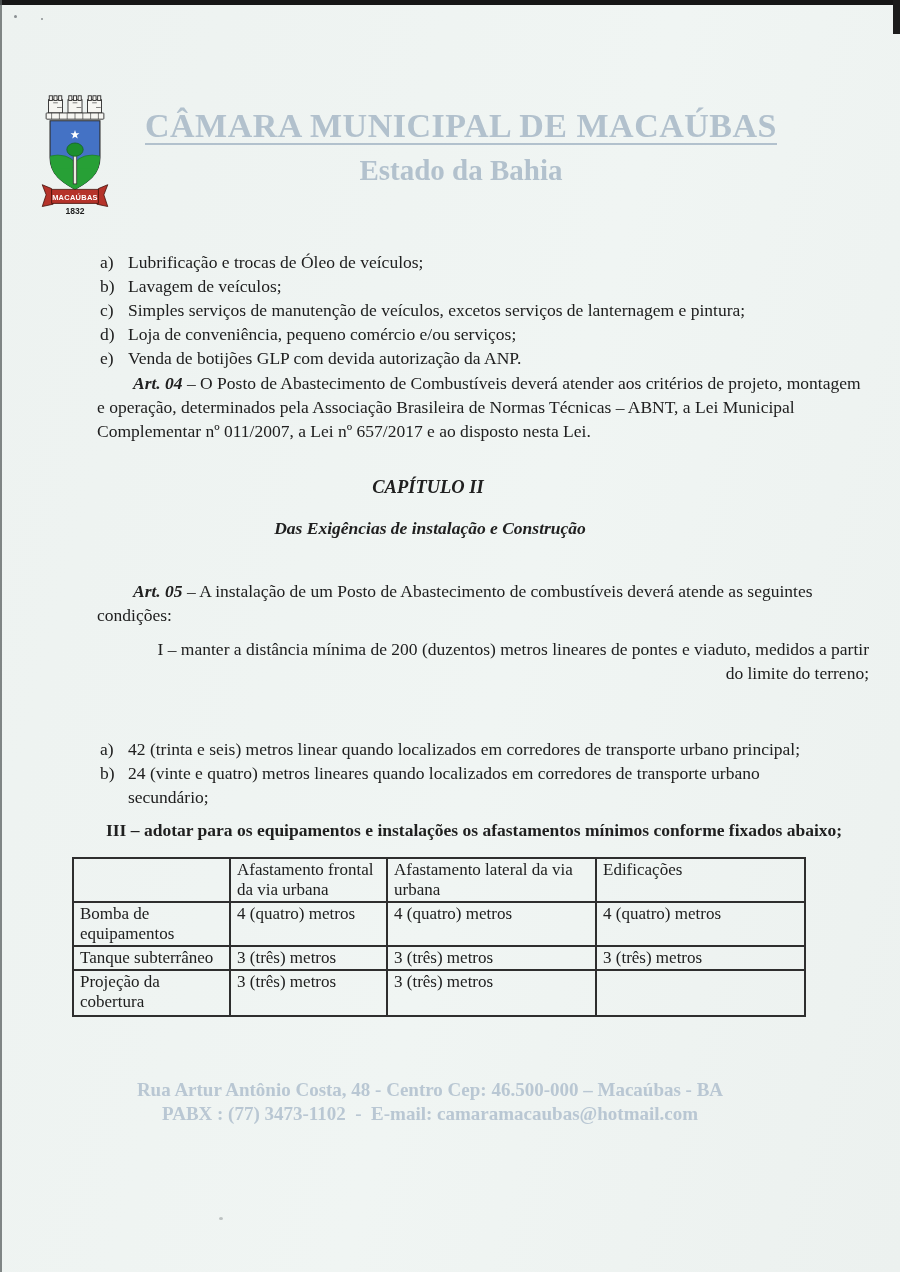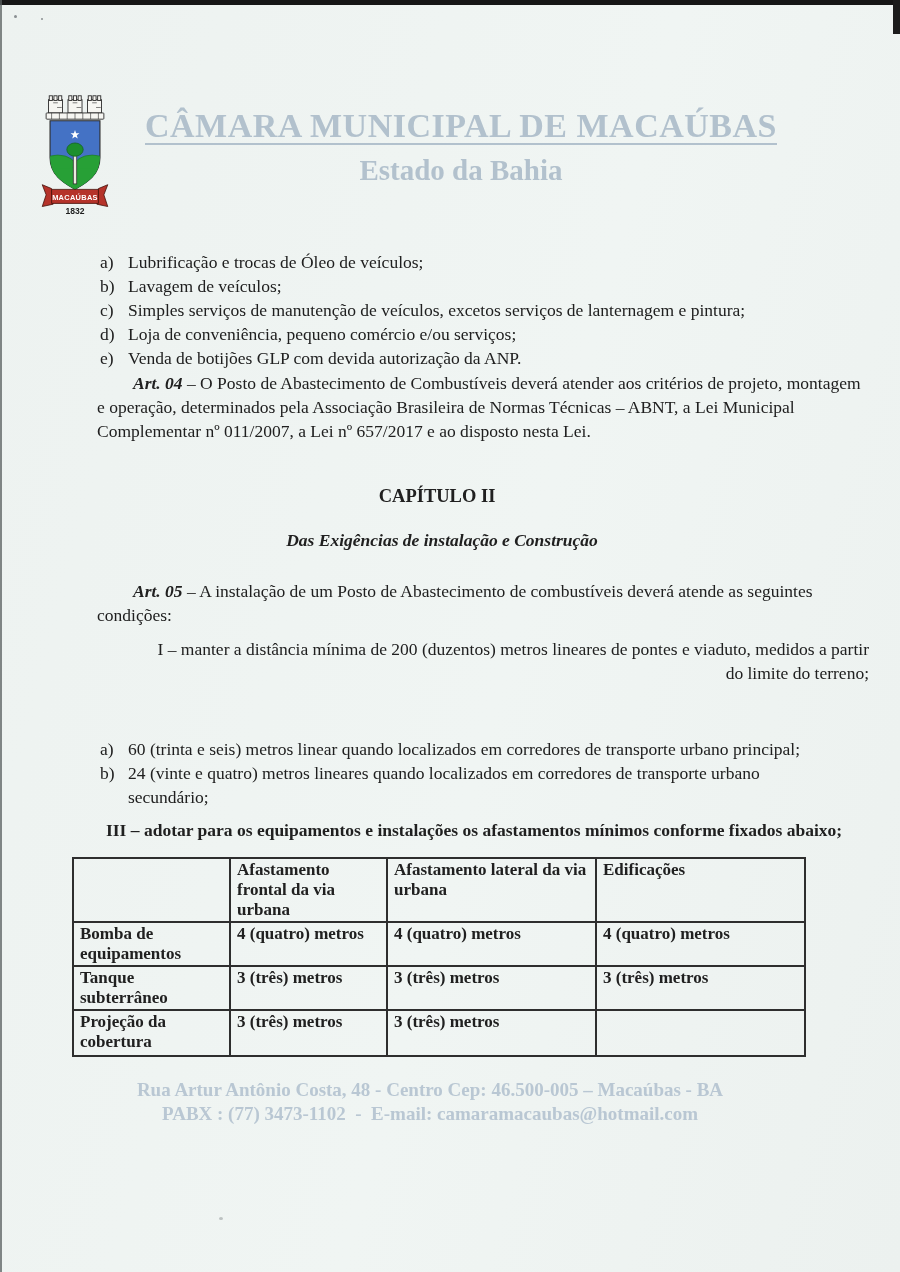--- a/index.html
+++ b/index.html
@@ -31,37 +31,37 @@
 
   
   .para{position:absolute;margin:0;font-size:17.5px;line-height:24px;white-space:pre-line;}
   .art-label{font-weight:bold;font-style:italic;margin-left:36px;}
   .p-art04{left:97px;top:371px;width:768px;}
   .p-art05{left:97px;top:579px;width:768px;}
   .p-i{left:97px;top:637px;width:772px;text-align:right;}
   .p-ii{left:97px;top:699px;width:788px;}
   .p-iii{left:106px;top:818px;width:788px;font-weight:bold;}
 
-  .chapter-title{position:absolute;left:0;top:474px;width:850px;margin:12px;text-align:center;
-    font-size:18.5px;font-weight:bold;}
-  .chapter-subtitle{position:absolute;left:0;top:518px;width:860px;margin:12px;text-align:center;
+  .chapter-title{position:absolute;left:0;top:474px;width:850px;margin:3px;text-align:center;
+    font-size:18.5px;font-weight:bold;font-style:italic;}
+  .chapter-subtitle{position:absolute;left:0;top:518px;width:860px;margin:0;text-align:center;
     font-size:17.5px;font-weight:bold;font-style:italic;}
 
   .vlist{position:absolute;font-size:17.5px;line-height:24px;}
   .list-a{left:100px;top:250px;width:765px;}
   .list-b{left:100px;top:737px;width:772px;}
   .li{display:flex;align-items:flex-start;}
   .li .marker{flex:none;width:28px;}
   .li .txt{white-space:pre-line;}
 
   
   .spec-table{position:absolute;left:72px;top:857px;border-collapse:collapse;table-layout:fixed;
     font-size:17px;line-height:20px;}
   .spec-table td,.spec-table th{border:2px solid #2e2e2e;vertical-align:top;text-align:left;
-    padding:1px 6px;font-weight:bold;overflow:hidden;}
+    padding:1px 6px;font-weight:normal;overflow:hidden;}
 
   
   .footer{position:absolute;left:0;top:1078px;width:860px;text-align:center;
     color:#b9c7d3;font-weight:bold;font-size:19px;line-height:24px;}
   .footer div{white-space:pre;}
 </style>
 </head>
 <body>
 
 <div class="page">
@@ -153,21 +153,21 @@
 
   <p class="para p-art05"><span class="art-label">Art. 05</span><span> – A instalação de um Posto de Abastecimento de combustíveis deverá atende as seguintes
 condições:</span></p>
 
   <p class="para p-i">I – manter a distância mínima de 200 (duzentos) metros lineares de pontes e viaduto, medidos a partir
 do limite do terreno;</p>
 
   <div class="vlist list-b">
     <div class="li">
       <span class="marker">a)</span>
-      <span class="txt">60 (trinta e seis) metros linear quando localizados em corredores de transporte urbano principal;</span>
+      <span class="txt">42 (trinta e seis) metros linear quando localizados em corredores de transporte urbano principal;</span>
     </div>
     <div class="li">
       <span class="marker">b)</span>
       <span class="txt">24 (vinte e quatro) metros lineares quando localizados em corredores de transporte urbano
 secundário;</span>
     </div>
   </div>
 
   <p class="para p-iii">III – adotar para os equipamentos e instalações os afastamentos mínimos conforme fixados abaixo;</p>
 
@@ -200,16 +200,16 @@
       <tr style="height:46px">
         <td>Projeção da cobertura</td>
         <td>3 (três) metros</td>
         <td>3 (três) metros</td>
         <td></td>
       </tr>
     </tbody>
   </table>
 
   <footer class="footer">
-    <div>Rua Artur Antônio Costa, 48 - Centro Cep: 46.500-005 – Macaúbas - BA</div>
+    <div>Rua Artur Antônio Costa, 48 - Centro Cep: 46.500-000 – Macaúbas - BA</div>
     <div>PABX : (77) 3473-1102  -  E-mail: camaramacaubas@hotmail.com</div>
   </footer>
 </div>
 
 </body></html>

